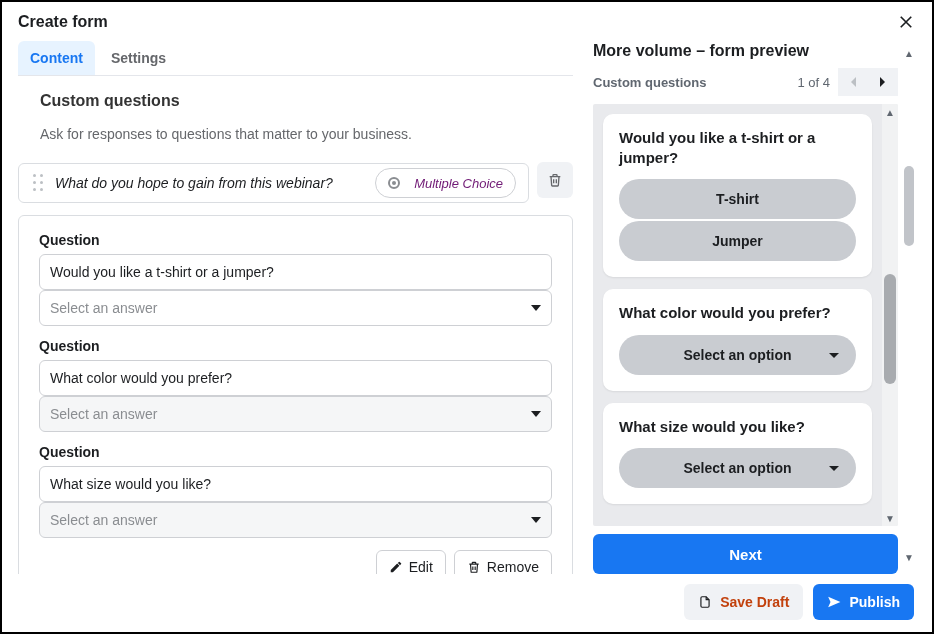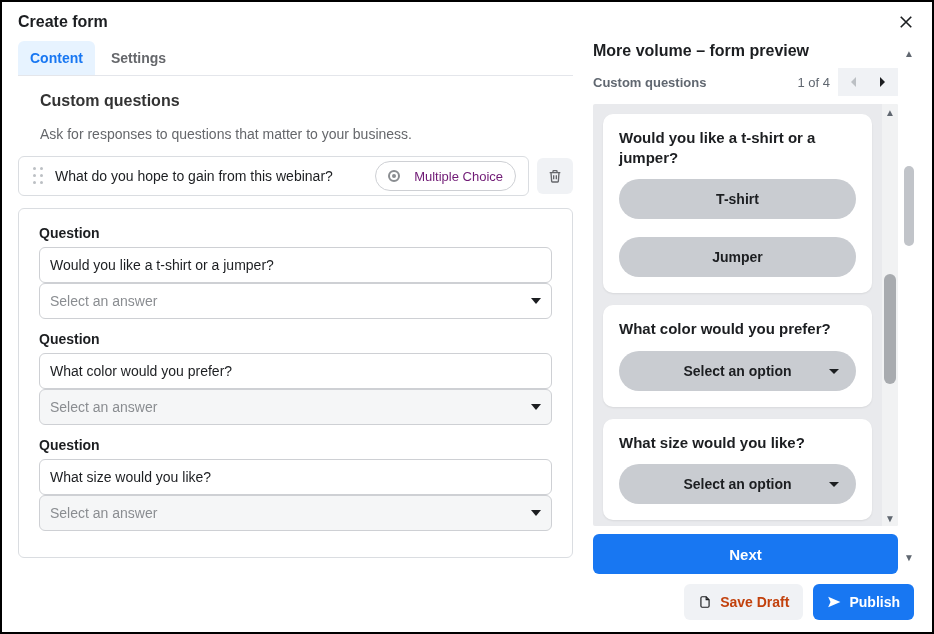--- a/index.html
+++ b/index.html
@@ -19,21 +19,21 @@
   .left-scroll { flex:1; overflow-y:auto; padding-bottom: 8px; }
 
   .q-collapsed { border: 1px solid #dadde1; border-radius: 6px; margin-top: 14px; display:flex; align-items:center; padding: 0 12px; height: 40px; gap:10px; background:#fff;}
   .drag-handle { color:#bcc0c4; display:flex; align-items:center; justify-content:center; width:14px; }
   .q-collapsed-text { flex:1; font-size:14px; color:#1c1e21; }
   .mc-pill { border:1px solid #ced0d4; border-radius: 18px; height:30px; display:flex; align-items:center; padding: 0 12px; gap:14px; font-size:13px; color:#701a75; }
   .mc-pill .radio { width:12px; height:12px; border-radius:50%; border:2px solid #8a8d91; display:inline-flex; align-items:center; justify-content:center; }
   .mc-pill .radio::after { content:''; width:4px; height:4px; border-radius:50%; background:#8a8d91; }
   .trash-box { width:36px; height:36px; border-radius:6px; background:#f0f2f5; display:flex; align-items:center; justify-content:center; margin-left:8px; cursor:pointer; color:#65676b;}
   .collapsed-row { display:flex; align-items:center; margin-top:14px;}
-  .collapsed-row .q-collapsed { margin-top:0; flex:1; }
+  .collapsed-row .q-collapsed { margin-top:7px; flex:1;font-style:italic; }
 
   .q-editor { border:1px solid #dadde1; border-radius:6px; margin-top:12px; padding: 16px 20px 14px 20px; position:relative; }
   .q-group { margin-bottom: 12px; }
   .q-group .label { font-size:14px; font-weight:600; color:#1c1e21; margin-bottom:6px; }
   .text-input { width:100%; height:36px; border:1px solid #ced0d4; border-radius:6px; padding: 0 10px; font-size:14px; color:#1c1e21; background:#fff; }
   .select-input { width:100%; height:36px; border:1px solid #ced0d4; border-radius:6px; padding: 0 10px; font-size:14px; color:#8a8d91; background:#fff; display:flex; align-items:center; justify-content:space-between; cursor:pointer; }
   .select-input.disabled { background:#f5f6f7; }
   .caret-down { width:0; height:0; border-left:5px solid transparent; border-right:5px solid transparent; border-top:6px solid #1c1e21; }
   .editor-actions { display:flex; justify-content:flex-end; gap:8px; margin-top:6px;}
   .btn { height:34px; border:1px solid #ced0d4; border-radius:6px; background:#fff; padding:0 12px; display:flex; align-items:center; gap:6px; font-size:14px; color:#1c1e21; cursor:pointer; }
@@ -59,21 +59,21 @@
   .preview-pane-wrap { flex:1; margin-top:8px; margin-right:18px; position:relative; }
   .preview-pane { position:absolute; inset:0; background:#e9eaed; border-radius:2px; overflow:hidden; }
   .preview-inner-scroll { position:absolute; right:0; top:0; bottom:0; width:16px; background:#f1f2f3;}
   .preview-inner-scroll .iup, .preview-inner-scroll .idown { position:absolute; left:0; right:0; height:16px; display:flex; align-items:center; justify-content:center; color:#606770; font-size:10px;}
   .preview-inner-scroll .iup{top:0;} .preview-inner-scroll .idown{bottom:0;}
   .preview-inner-scroll .ithumb { position:absolute; left:2px; right:2px; top:170px; height:110px; background:#a8abaf; border-radius:6px;}
   .preview-content { position:absolute; left:0; right:16px; top:0; bottom:0; overflow:hidden; padding:10px 10px 0 10px; display:flex; flex-direction:column; gap:12px;}
 
   .card { background:#fff; border-radius:10px; padding:14px 16px 16px 16px; box-shadow: 0 1px 2px rgba(0,0,0,0.08); }
   .card .q { font-size:15px; font-weight:700; color:#1c1e21; margin-bottom:12px; line-height:1.3; }
-  .pill-btn { background:#c9ccd1; color:#1c1e21; font-weight:600; font-size:14px; height:40px; border-radius:20px; display:flex; align-items:center; justify-content:center; margin-bottom:18px; cursor:pointer; }
+  .pill-btn { background:#c9ccd1; color:#1c1e21; font-weight:600; font-size:14px; height:40px; border-radius:20px; display:flex; align-items:center; justify-content:center; margin-bottom:2px; cursor:pointer; }
   .pill-btn:last-child { margin-bottom:0; }
   .pill-select { background:#c9ccd1; color:#1c1e21; font-weight:600; font-size:14px; height:40px; border-radius:20px; display:flex; align-items:center; justify-content:center; position:relative; cursor:pointer;}
   .pill-select .chev { position:absolute; right:16px; top:50%; transform:translateY(-50%); }
   .chev svg { width:12px; height:8px; }
 
   .next-btn { margin: 8px 18px 0 0; height:40px; background:#1877f2; color:#fff; font-weight:700; font-size:15px; border-radius:6px; display:flex; align-items:center; justify-content:center; cursor:pointer; }
 
   .footer { border-top: 0; padding: 10px 18px 12px 18px; display:flex; justify-content:flex-end; gap:10px; }
   .footer-btn { height:36px; border-radius:6px; padding:0 14px; display:flex; align-items:center; gap:8px; font-size:14px; font-weight:600; cursor:pointer; }
   .save-draft { background:#f0f2f5; color:#c2410c; }
@@ -158,20 +158,34 @@
 
           <div class="q-group">
             <div class="label">Question</div>
             <input class="text-input" value="What size would you like?" style="">
             <div class="select-input disabled">
               <span>Select an answer</span>
               <span class="caret-down"></span>
             </div>
           </div>
 
+          <div class="editor-actions">
+            <div class="btn">
+              <svg viewBox="0 0 24 24" fill="#1c1e21">
+                  <path d="M3 17.25V21h3.75L17.81 9.94l-3.75-3.75L3 17.25zM20.71 7.04a1 1 0 000-1.41l-2.34-2.34a1 1 0 00-1.41 0l-1.83 1.83 3.75 3.75 1.83-1.83z"></path>
+                </svg>
+              <span>Edit</span>
+            </div>
+            <div class="btn">
+              <svg viewBox="0 0 24 24" fill="none" stroke="#1c1e21" stroke-width="2">
+                  <path d="M4 7h16M9 7V5a1 1 0 011-1h4a1 1 0 011 1v2m-9 0l1 13a1 1 0 001 1h8a1 1 0 001-1l1-13M10 11v6M14 11v6"></path>
+                </svg>
+              <span>Remove</span>
+            </div>
+          </div>
         </div>
       </div>
     </div>
 
     <div class="right-col">
       <div class="right-scroll-wrap">
         <div class="preview-title">More volume – form preview</div>
         <div class="preview-bar">
           <div class="lbl">Custom questions</div>
           <div class="pg">1 of 4</div>

